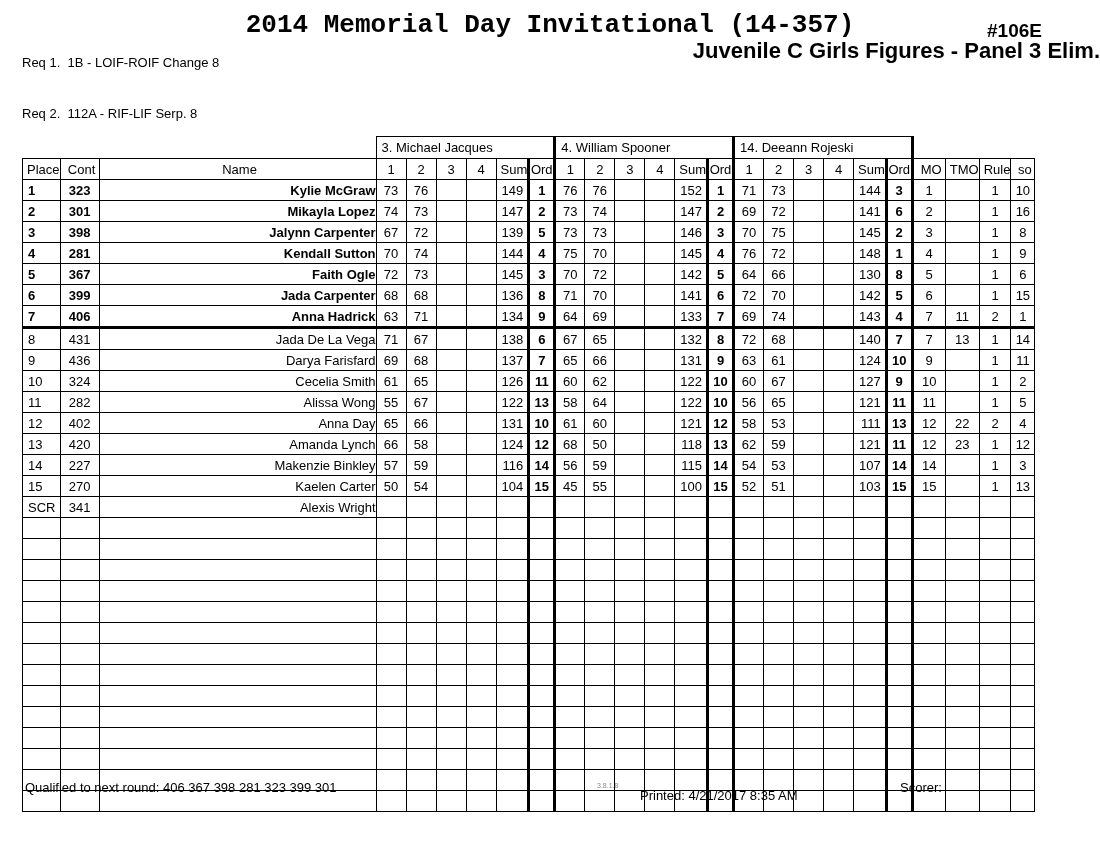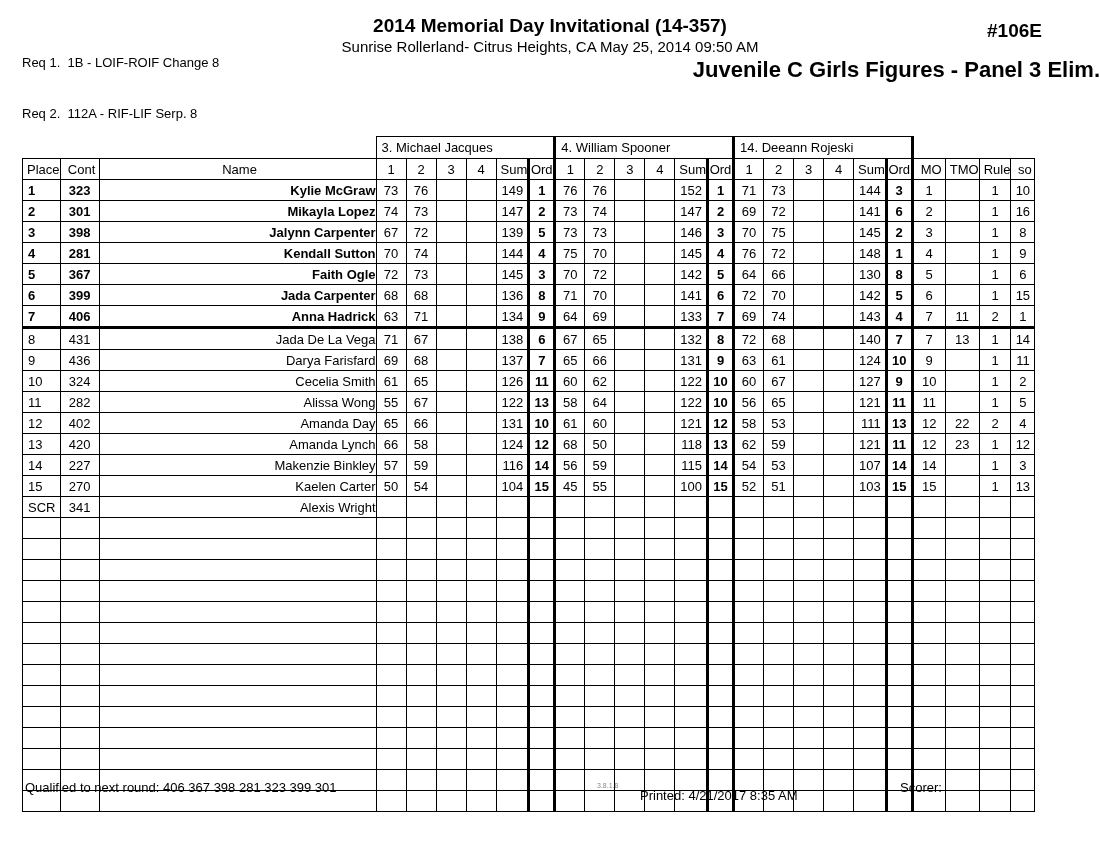--- a/index.html
+++ b/index.html
@@ -5,21 +5,21 @@
 <style>
   html,body{margin:0;padding:0;}
   body{
     width:1100px;height:850px;position:relative;
     background:#ffffff;color:#000;
     font-family:"Liberation Sans", sans-serif;
   }
   
   .reqs{position:absolute;left:22px;top:20px;font-size:13px;line-height:17px;white-space:pre;}
   .titles{position:absolute;left:0;top:14px;width:100%;text-align:center;}
-  .title-line{font-size:19px;font-weight:bold;line-height:23px;}
+  .title-line{font-size:26px;font-weight:bold;line-height:23px;font-family:Liberation Mono, monospace;}
   .venue-line{font-size:15px;line-height:19px;}
   .event-line{font-size:22px;font-weight:bold;line-height:26px;margin-top:1px;text-align:right;}
   .report-line{font-size:17px;line-height:21px;}
   .docnum{position:absolute;right:58px;top:20px;font-size:19px;font-weight:bold;}
 
   
   table{
     position:absolute;left:22px;top:136px;
     border-collapse:collapse;table-layout:fixed;
     font-size:13px;
@@ -50,21 +50,20 @@
 </head>
 <body>
 
 <div class="reqs">
   <div>Req 1.  1B - LOIF-ROIF Change 8</div>
   <div>Req 2.  112A - RIF-LIF Serp. 8</div>
 </div>
 
 <div class="titles">
   <div class="title-line">2014  Memorial Day Invitational (14-357)</div>
-  <div class="venue-line">Sunrise Rollerland- Citrus Heights, CA  May 25, 2014  09:50 AM</div>
   <div class="event-line">Juvenile C Girls Figures - Panel 3 Elim.</div>
 </div>
 
 <div class="docnum">#106E</div>
 
 <table>
   <colgroup>
     <col style="width:35px">
       <col style="width:39px">
       <col style="width:277px">
@@ -425,21 +424,21 @@
         <td class="sum">121</td>
         <td class="ord">11</td>
         <td class="st">11</td>
         <td class="st"></td>
         <td class="st">1</td>
         <td class="st">5</td>
       </tr>
       <tr>
         <td class="place">12</td>
         <td class="cont">402</td>
-        <td class="name">Amanda Day</td>
+        <td class="name">Anna Day</td>
         <td class="sc">65</td>
         <td class="sc">66</td>
         <td class="sc"></td>
         <td class="sc"></td>
         <td class="sum">131</td>
         <td class="ord">10</td>
         <td class="sc">61</td>
         <td class="sc">60</td>
         <td class="sc"></td>
         <td class="sc"></td>

